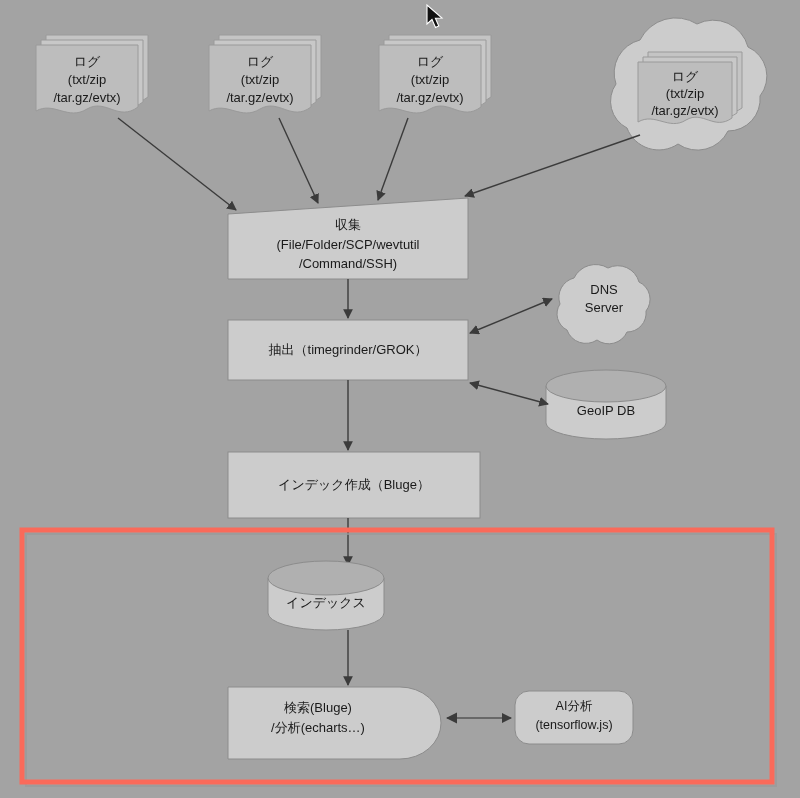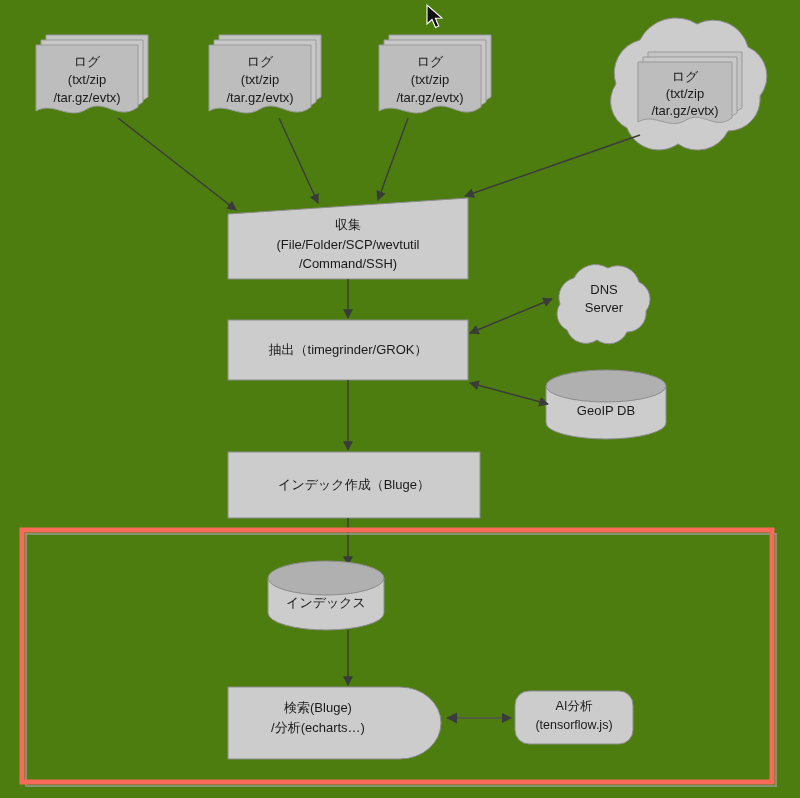--- a/index.html
+++ b/index.html
@@ -7,21 +7,21 @@
     padding: 0;
     background: #ffffff;
   }
   body {
     font-family: "Liberation Sans", "DejaVu Sans", sans-serif;
   }
   #canvas {
     position: relative;
     width: 800px;
     height: 798px;
-    background: #4d7c0f;
+    background: #a3a3a3;
     overflow: hidden;
   }
   #diagram-svg {
     position: absolute;
     left: 0;
     top: 0;
     width: 800px;
     height: 798px;
   }
   .node-text {

